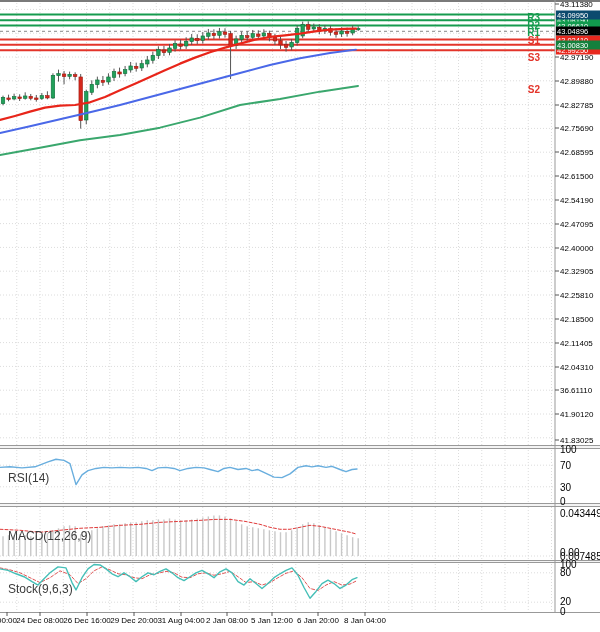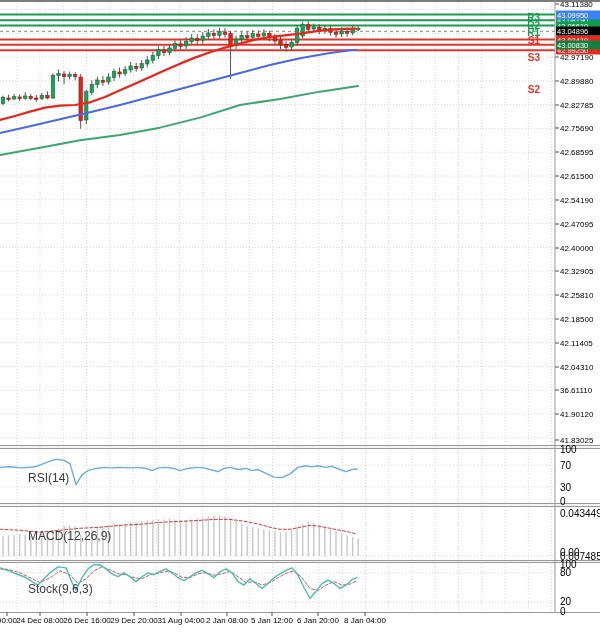--- a/index.html
+++ b/index.html
@@ -5,21 +5,21 @@
   html,body{margin:0;padding:0;background:#fff;}
   #screen{position:relative;width:600px;height:632px;background:#fff;overflow:hidden;
           font-family:"Liberation Sans",sans-serif;}
   #chart-svg{position:absolute;left:0;top:0;z-index:1;}
   .area{position:absolute;z-index:2;}
   .lbl{position:absolute;z-index:3;white-space:nowrap;}
   .axis-lbl{font-size:8px;color:#000;transform:translateY(-50%);}
   .badge{left:556px;width:43px;height:9px;line-height:9px;font-size:7.5px;color:#fff;
          padding-left:1px;transform:translateY(-50%);}
   .pivot-lbl{font-size:10px;font-weight:bold;width:34px;text-align:right;}
-  .panel-lbl{font-size:12px;color:#3c3c3c;margin-left:20px;}
+  .panel-lbl{font-size:12px;color:#3c3c3c;}
   .time-lbl{font-size:8px;color:#000;transform:translateX(-50%);top:616px;}
   .scale-lbl{font-size:10px;color:#000;transform:translateY(-50%);left:560px;}
 </style>
 </head>
 <body>
 
 <div id="screen">
   <svg id="chart-svg" width="600" height="632">
       <line x1="16.75" y1="0" x2="16.75" y2="612" stroke="#dcdcdc" stroke-width="1" stroke-dasharray="1 2"></line>
       <line x1="40" y1="0" x2="40" y2="612" stroke="#dcdcdc" stroke-width="1" stroke-dasharray="1 2"></line>
@@ -341,21 +341,21 @@
       <span class="lbl axis-lbl" style="left: 560px; top: 295px;">42.25810</span>
       <span class="lbl axis-lbl" style="left: 560px; top: 319px;">42.18500</span>
       <span class="lbl axis-lbl" style="left: 560px; top: 343px;">42.11405</span>
       <span class="lbl axis-lbl" style="left: 560px; top: 367px;">42.04310</span>
       <span class="lbl axis-lbl" style="left: 560px; top: 390px;">36.61110</span>
       <span class="lbl axis-lbl" style="left: 560px; top: 414px;">41.90120</span>
       <span class="lbl axis-lbl" style="left: 560px; top: 440px;">41.83025</span>
       <span class="lbl badge" style="top: 20.3px; background: rgb(17, 155, 78);">43.08190</span>
       <span class="lbl badge" style="top: 39.6px; background: rgb(232, 40, 30);">43.02410</span>
       <span class="lbl badge" style="top: 50.1px; background: rgb(232, 40, 30);">42.99250</span>
-      <span class="lbl badge" style="top: 14.5px; background: #3b82f6;">43.09950</span>
+      <span class="lbl badge" style="top: 14.5px; background: #0c4a6e;">43.09950</span>
       <span class="lbl badge" style="top: 25.6px; background: rgb(17, 155, 78);">43.06610</span>
       <span class="lbl badge" style="top: 44.9px; background: #15803d;">43.00830</span>
       <span class="lbl badge" style="top: 31.3px; background: rgb(0, 0, 0);">43.04896</span>
       <span class="lbl pivot-lbl" style="left: 506px; top: 12px; color: rgb(22, 155, 79);">R3</span>
       <span class="lbl pivot-lbl" style="left: 506px; top: 19.5px; color: rgb(22, 155, 79);">R2</span>
       <span class="lbl pivot-lbl" style="left: 506px; top: 27px; color: rgb(22, 155, 79);">R1</span>
       <span class="lbl pivot-lbl" style="left: 506px; top: 35px; color: rgb(227, 52, 42);">S1</span>
       <span class="lbl pivot-lbl" style="left: 506px; top: 43.5px; color: rgb(227, 52, 42); margin-top: 40px;">S2</span>
       <span class="lbl pivot-lbl" style="left: 506px; top: 52px; color: rgb(227, 52, 42);">S3</span>
       <span class="lbl time-lbl" style="left: 7px;">00:00</span>

